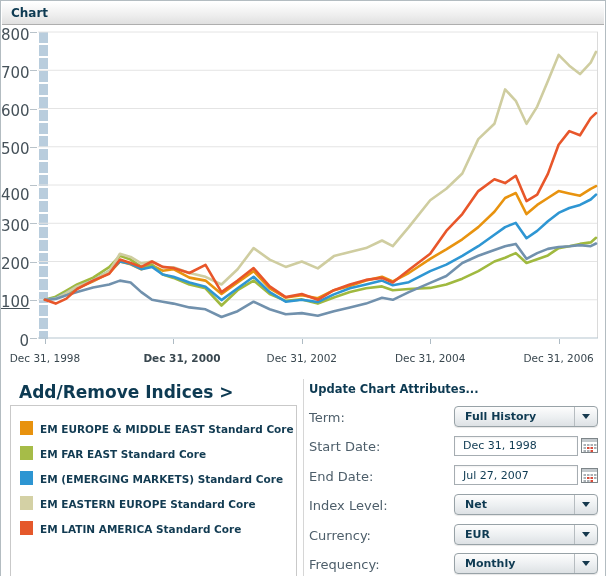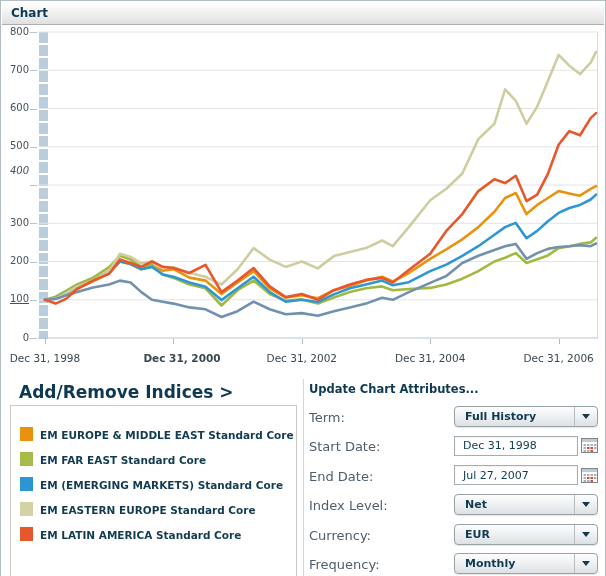--- a/index.html
+++ b/index.html
@@ -10,21 +10,21 @@
     border:1px solid #b3bcc1;border-bottom:none;
   }
   
   #hdr{
     position:absolute;left:1px;right:1px;top:1px;height:22px;
     background:linear-gradient(#ffffff,#eeeeee 60%,#e0e0e0);
     border-bottom:1px solid #aeaeae;
   }
   #hdr .t{position:absolute;left:9px;top:4px;font-size:12px;font-weight:bold;color:#0d3a52;}
   
-  .ylab{position:absolute;width:28px;text-align:right;font-size:10px;color:#46525a;}
+  .ylab{position:absolute;width:28px;text-align:right;font-size:15px;color:#46525a;}
   .ytick{position:absolute;left:29px;width:7px;height:1px;background:#b9c3ca;}
   .xtick{position:absolute;top:338px;width:1px;height:5px;background:#aebbc4;}
   .xlab{position:absolute;top:351px;width:100px;text-align:center;font-size:10.5px;color:#39474f;}
   #strip{
     position:absolute;left:38px;top:31px;width:9px;height:307px;
     background:repeating-linear-gradient(180deg,#b9cddd 0px,#b9cddd 11px,#ffffff 11px,#ffffff 13px);
   }
   #plot{position:absolute;left:37px;top:30px;}
   
   #vdiv{position:absolute;left:302px;top:378px;width:1px;bottom:0;background:#d6d6d6;}
@@ -61,21 +61,21 @@
 
   <div id="yaxis">
       <div class="ylab" style="top: 24.5px;">800</div>
       <div class="ytick" style="top: 31px;"></div>
       <div class="ylab" style="top: 62.75px;">700</div>
       <div class="ytick" style="top: 69.25px;"></div>
       <div class="ylab" style="top: 101px;">600</div>
       <div class="ytick" style="top: 107.5px;"></div>
       <div class="ylab" style="top: 139.25px;">500</div>
       <div class="ytick" style="top: 145.75px;"></div>
-      <div class="ylab" style="top: 164px; font-style: italic;">400</div>
+      <div class="ylab" style="top: 185px;">400</div>
       <div class="ytick" style="top: 184px;"></div>
       <div class="ylab" style="top: 215.75px;">300</div>
       <div class="ytick" style="top: 222.25px;"></div>
       <div class="ylab" style="top: 254px;">200</div>
       <div class="ytick" style="top: 260.5px;"></div>
       <div class="ylab" style="top: 292.25px; text-decoration: underline;">100</div>
       <div class="ytick" style="top: 298.75px;"></div>
       <div class="ylab" style="top: 330.5px;">0</div>
       <div class="ytick" style="top: 337px;"></div>
     </div>
@@ -108,21 +108,21 @@
       <div class="xtick" style="left: 429.2px;"></div>
       <div class="xlab" style="left: 379.2px;">Dec 31, 2004</div>
       <div class="xtick" style="left: 557.6px;"></div>
       <div class="xlab" style="left: 507.6px;">Dec 31, 2006</div>
     </div>
 
   <div id="vdiv"></div>
 
   <div id="addrem">Add/Remove Indices &gt;</div>
   <div id="legendbox">
-      <div class="lrow" style="margin-top: 15px;">
+      <div class="lrow" style="margin-top: 9px;">
         <span class="lsw" style="background: rgb(232, 146, 14);"></span>
         <span class="llab">EM EUROPE &amp; MIDDLE EAST Standard Core</span>
       </div>
       <div class="lrow" style="margin-top: 0px;">
         <span class="lsw" style="background: rgb(166, 188, 72);"></span>
         <span class="llab">EM FAR EAST Standard Core</span>
       </div>
       <div class="lrow" style="margin-top: 0px;">
         <span class="lsw" style="background: rgb(45, 149, 210);"></span>
         <span class="llab">EM (EMERGING MARKETS) Standard Core</span>

